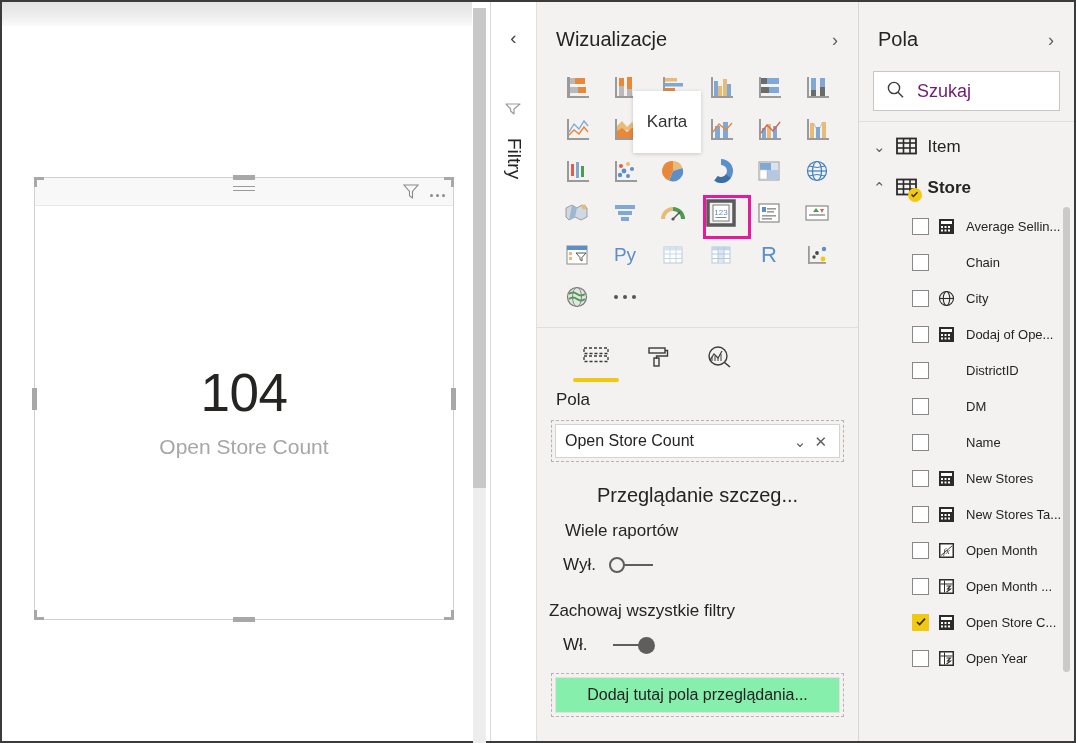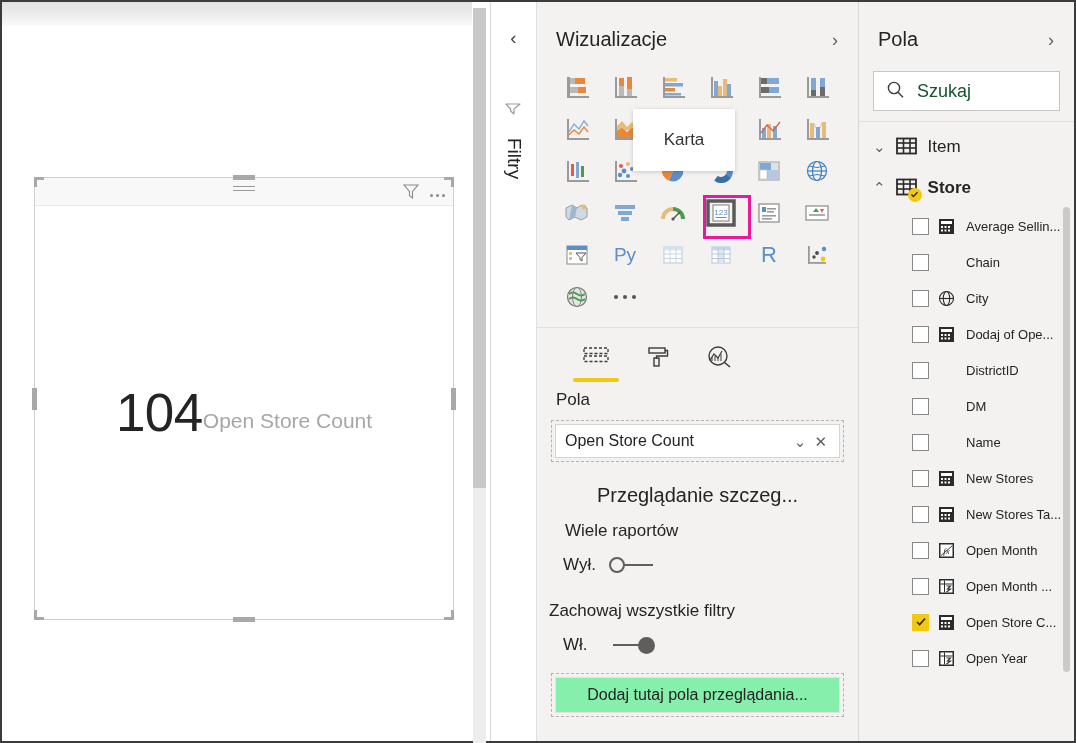--- a/index.html
+++ b/index.html
@@ -75,21 +75,21 @@
   }
   .filter-icon svg { display: block; }
   .ellipsis-icon {
     display: flex; gap: 3px; align-items: center; padding-top: 8px;
   }
   .ellipsis-icon i {
     width: 3px; height: 3px; border-radius: 50%; background: #8a8a8a; display:block;
   }
   .visual-body {
     height: calc(100% - 28px);
-    display: flex; 
+    display: flex; flex-direction: column;
     align-items: center; justify-content: center;
   }
   .card-value {
     font-size: 53px;
     color: #252423;
     font-weight: 400;
     line-height: 1;
     letter-spacing: -0.5px;
   }
   .card-label {
@@ -166,22 +166,22 @@
     content: "";
     position: absolute;
     left: 3px; top: 0px; width: 48px; height: 44px;
     border: 3px solid #e8199a;
     box-sizing: border-box;
     pointer-events: none;
   }
   .viz-cell svg { display: block; }
   .viz-tooltip {
     position: absolute;
-    left: 96px; top: 44px;
-    width: 102px; height: 62px;
+    left: 96px; top: 26px;
+    width: 68px; height: 62px;
     background: #ffffff;
     display: flex; align-items: center; justify-content: center;
     font-size: 17px; color: #333;
     box-shadow: 0 1px 4px rgba(0,0,0,.18);
     z-index: 30;
   }
   .dots-more {
     display: flex; gap: 5px; align-items: center; justify-content: center;
     width: 42px; height: 36px;
   }
@@ -266,21 +266,21 @@
     display: flex; flex-direction: column;
     overflow: hidden;
   }
   .search-wrap { padding: 6px 14px 0 14px; }
   .search-box {
     height: 40px; background: #ffffff;
     border: 1px solid #c8c6c4;
     display: flex; align-items: center; gap: 12px;
     padding: 0 12px;
   }
-  .search-placeholder { font-size: 18px; color: #14532d; }
+  .search-placeholder { font-size: 18px; color: #701a75; }
   .fields-divider { height: 1px; background: #e1dfdd; margin-top: 10px; }
   .fields-list { padding-top: 4px; position: relative; }
   .table-row {
     display: flex; align-items: center; gap: 10px;
     height: 41px; padding-left: 14px;
   }
   .table-name { font-size: 17px; color: #252423; }
   .table-name.bold { font-weight: bold; }
   .tbl-icon-wrap { position: relative; width: 22px; height: 20px; }
   .tbl-check {

